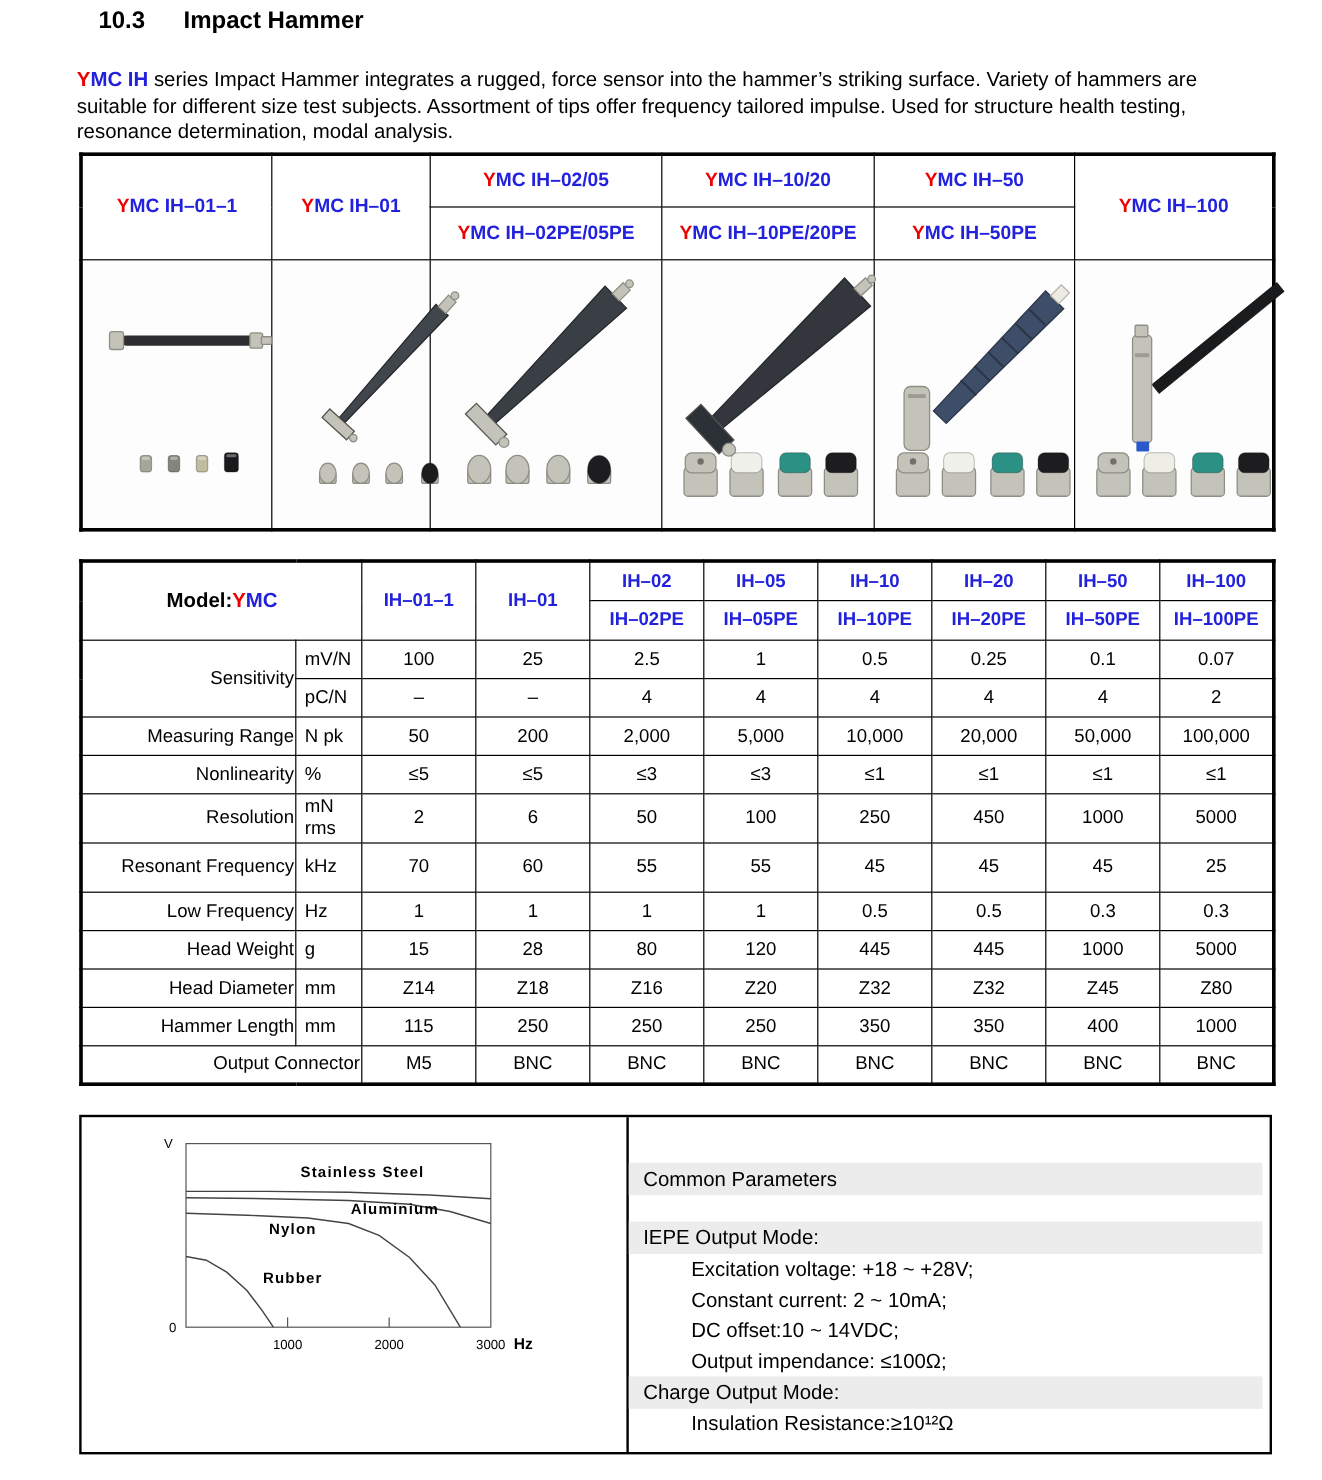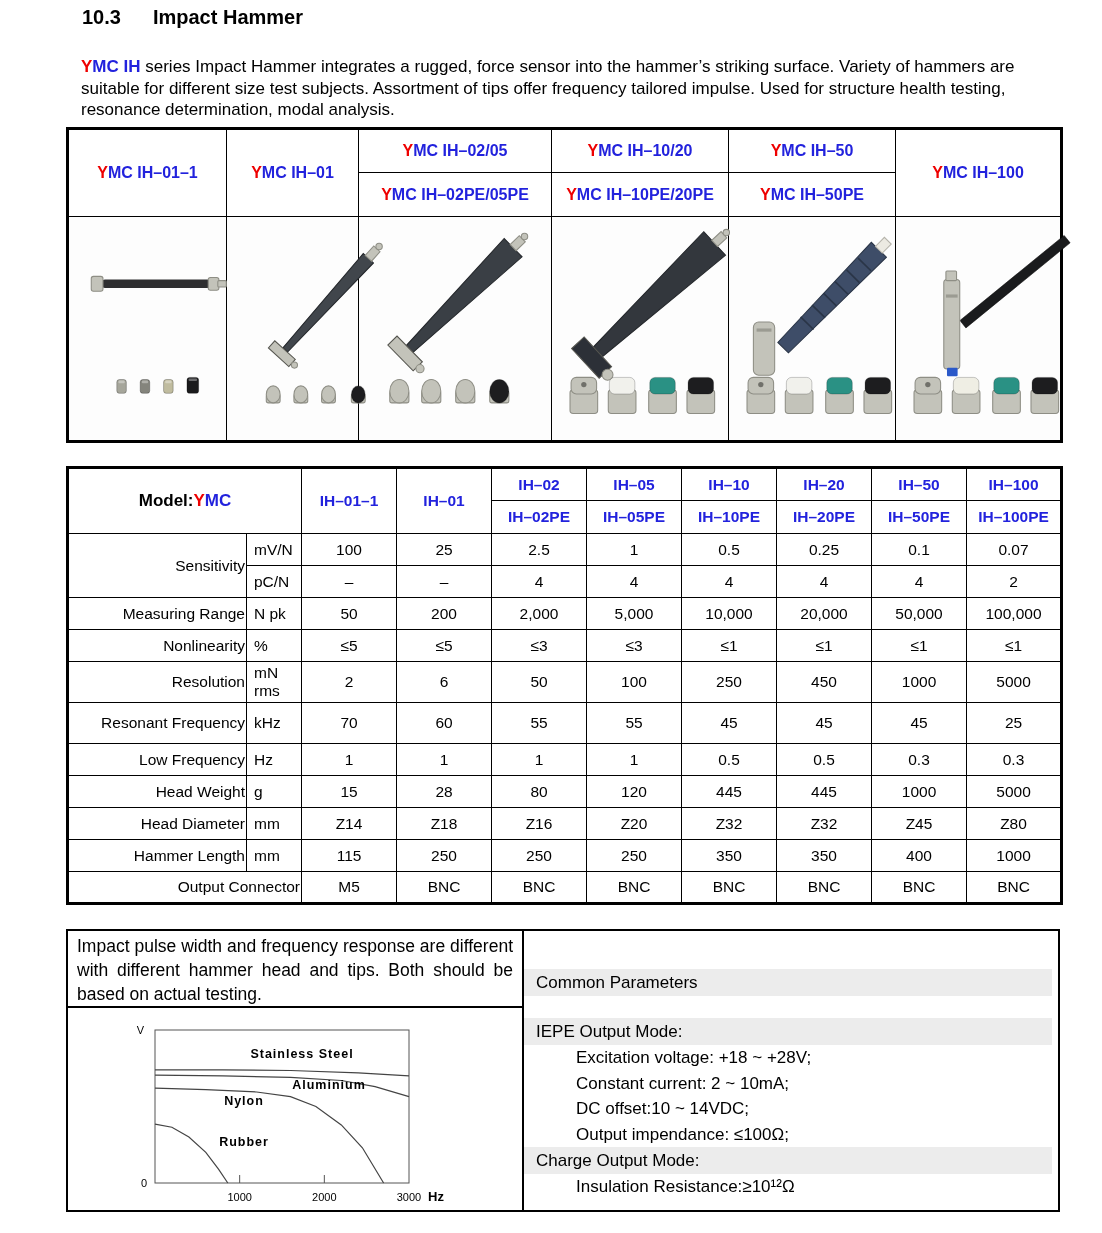--- a/index.html
+++ b/index.html
@@ -3,21 +3,21 @@
 <meta charset="utf-8">
 <style>
   * { box-sizing: border-box; }
   html,body { margin:0; padding:0; }
   body {
     width:1102px; height:1233px; background:#ffffff; position:relative;
     font-family:"Liberation Sans", sans-serif; color:#000; overflow:hidden;
   }
   .title { position:absolute; left:82px; top:6px; font-size:20px; font-weight:bold; }
   .title .num { margin-right:32px; }
-  .intro { position:absolute; left:81px; top:56px; width:960px; font-size:17px; line-height:21.5px; }
+  .intro { position:absolute; left:64px; top:56px; width:960px; font-size:17px; line-height:21.5px; }
   .red  { color:#ee0000; }
   .blue { color:#2222dd; }
   table { border-collapse:collapse; table-layout:fixed; }
   
   .products-table { position:absolute; left:66px; top:127px; width:994px; border:3px solid #000; }
   .products-table td { border:1px solid #000; text-align:center; vertical-align:middle; }
   .products-table tr.ph { height:44px; }
   .products-table tr.ph td { font-weight:bold; font-size:16px; }
   .products-table tr.pimg { height:225px; }
   .products-table tr.pimg td { background:#fdfdfd; }
@@ -354,21 +354,20 @@
         <td class="val">BNC</td>
         <td class="val">BNC</td>
         <td class="val">BNC</td>
         <td class="val">BNC</td>
       </tr>
     </tbody>
 </table>
 
 <div class="bottom-box">
   <div class="bottom-left">
-    <div class="note-box">Impact pulse width and frequency response are different with different hammer head and tips. Both should be based on actual testing.</div>
     <div class="chart-wrap">
       <svg id="freq-chart" width="454" height="196">
           <rect x="87" y="14" width="254" height="153" fill="none" stroke="#555" stroke-width="1"></rect>
           <text x="76" y="18" font-size="11" fill="#000" font-family="&quot;Liberation Sans&quot;, sans-serif" text-anchor="end">V</text>
           <text x="79" y="171" font-size="11" fill="#000" font-family="&quot;Liberation Sans&quot;, sans-serif" text-anchor="end">0</text>
           <line x1="171.66666666666666" y1="159" x2="171.66666666666666" y2="167" stroke="#555" stroke-width="1"></line>
           <text x="171.66666666666666" y="185" font-size="11" fill="#000" font-family="&quot;Liberation Sans&quot;, sans-serif" text-anchor="middle">1000</text>
           <line x1="256.3333333333333" y1="159" x2="256.3333333333333" y2="167" stroke="#555" stroke-width="1"></line>
           <text x="256.3333333333333" y="185" font-size="11" fill="#000" font-family="&quot;Liberation Sans&quot;, sans-serif" text-anchor="middle">2000</text>
           <text x="341" y="185" font-size="11" fill="#000" font-family="&quot;Liberation Sans&quot;, sans-serif" text-anchor="middle">3000</text>

